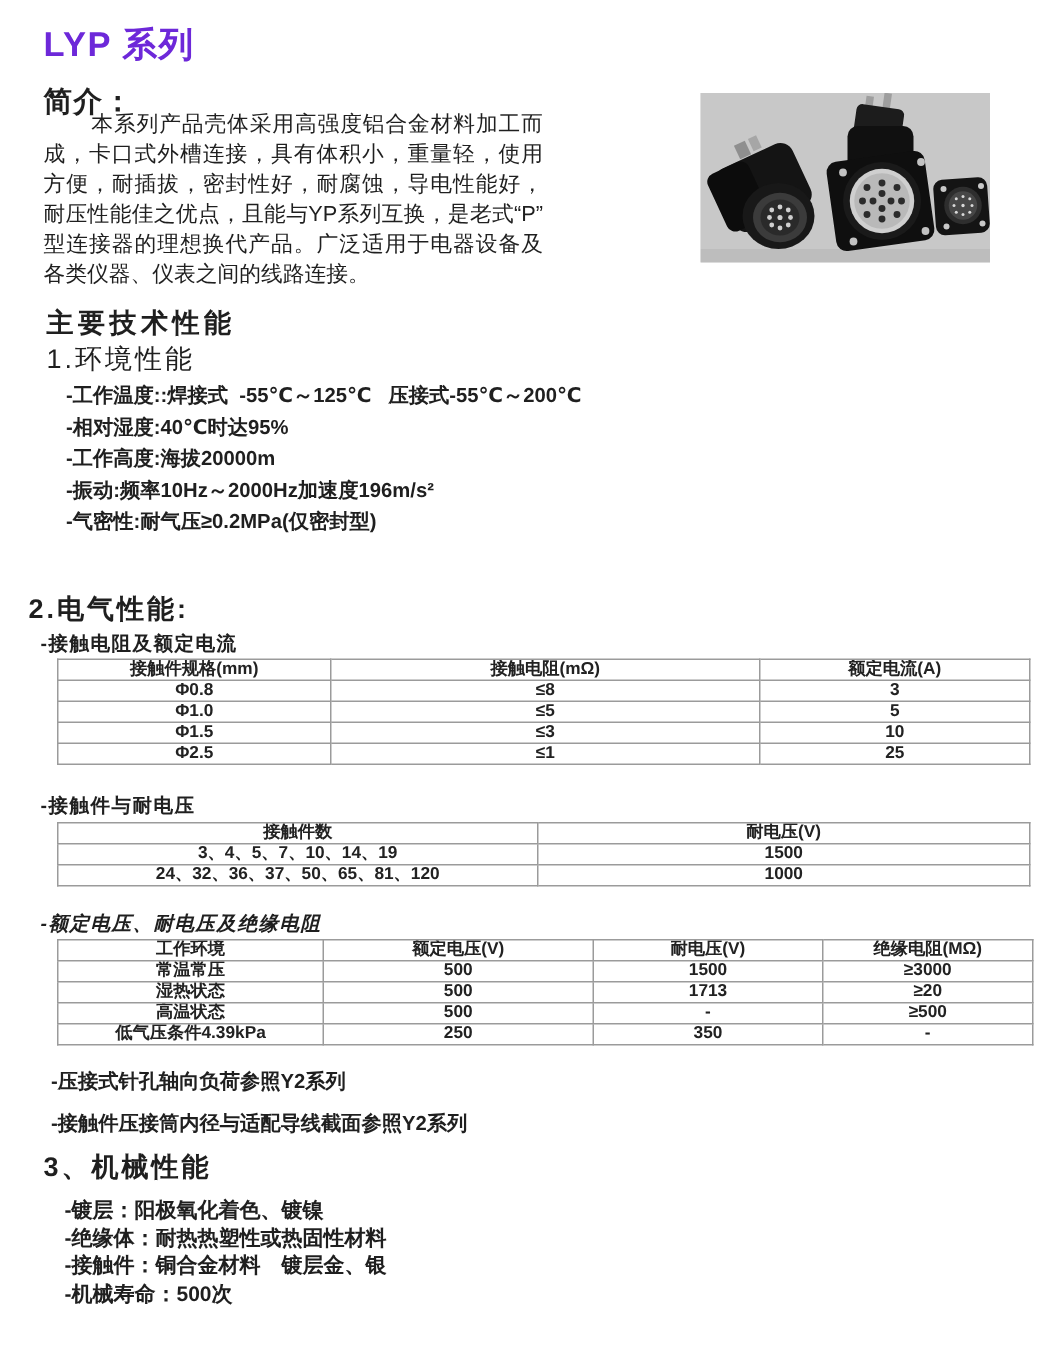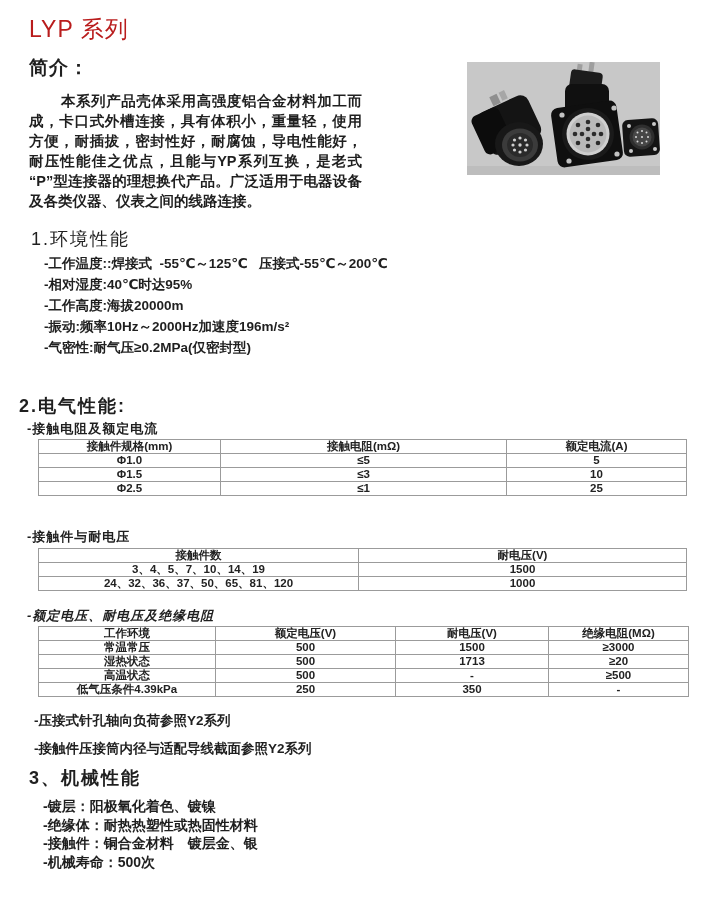--- a/index.html
+++ b/index.html
@@ -4,24 +4,24 @@
 <style>
   html,body{margin:0;padding:0;}
   body{
     width:708px;height:899px;background:#ffffff;
     font-family:"Liberation Sans","DejaVu Sans",sans-serif;
     color:#1f1f1f;
   }
   .page{position:relative;width:708px;height:899px;overflow:hidden;background:#fff;}
   .bindtext{white-space:pre-wrap;}
 
-  .title{position:absolute;left:29px;top:14px;font-size:23px;font-weight:400;letter-spacing:1px;color:#b91c1c;margin:0;}
+  .title{position:absolute;left:29px;top:14px;font-size:23px;font-weight:700;letter-spacing:1px;color:#6d28d9;margin:0;}
   .intro-heading{position:absolute;left:29px;top:55px;font-size:19px;font-weight:700;letter-spacing:1px;}
-  .intro-body{position:absolute;left:29px;top:91px;width:333px;margin:0;
-    font-size:14.5px;font-weight:700;line-height:20px;text-align:justify;text-indent:2.2em;}
+  .intro-body{position:absolute;left:29px;top:73px;width:333px;margin:0;
+    font-size:14.5px;font-weight:400;line-height:20px;text-align:justify;text-indent:2.2em;}
 
   .photo{position:absolute;left:467px;top:62px;width:193px;height:113px;background:#c8c8c8;overflow:hidden;}
   .photo svg{display:block;}
 
   .h-main{position:absolute;left:31px;top:203px;font-size:18px;font-weight:700;letter-spacing:3px;margin:0;}
   .h-env{position:absolute;left:31px;top:227px;font-size:18px;font-weight:400;letter-spacing:2px;margin:0;}
   .env-list{position:absolute;left:44px;top:253px;font-size:13.5px;font-weight:600;line-height:21px;}
   .h-elec{position:absolute;left:19px;top:394px;font-size:18px;font-weight:600;letter-spacing:2px;margin:0;}
 
   .tbl-label{position:absolute;left:27px;font-size:13px;font-weight:700;letter-spacing:1px;}
@@ -118,20 +118,21 @@
           <circle cx="179.5" cy="79.5" r="1" fill="#d8d8d8"></circle>
         <circle cx="175" cy="81" r="1" fill="#d8d8d8"></circle>
           <circle cx="170.5" cy="79.5" r="1" fill="#d8d8d8"></circle>
         <circle cx="169" cy="75" r="1" fill="#d8d8d8"></circle>
           <circle cx="170.5" cy="70.5" r="1" fill="#d8d8d8"></circle>
         <circle cx="175" cy="75" r="1.1" fill="#d8d8d8"></circle>
       </g>
     </svg>
   </div>
 
+  <h2 class="h-main bindtext">主要技术性能</h2>
   <h3 class="h-env bindtext">1.环境性能</h3>
 
   <div class="env-list">
     <div class="bindtext">-工作温度::焊接式  -55℃～125℃   压接式-55℃～200℃</div>
     <div class="bindtext">-相对湿度:40℃时达95%</div>
     <div class="bindtext">-工作高度:海拔20000m</div>
     <div class="bindtext">-振动:频率10Hz～2000Hz加速度196m/s²</div>
     <div class="bindtext">-气密性:耐气压≥0.2MPa(仅密封型)</div>
   </div>
 
@@ -145,20 +146,25 @@
         <col style="width:180px">
       </colgroup>
     <thead>
       <tr>
         <th>接触件规格(mm)</th>
         <th>接触电阻(mΩ)</th>
         <th>额定电流(A)</th>
       </tr>
     </thead>
     <tbody>
+      <tr>
+        <td>Φ0.8</td>
+        <td>≤8</td>
+        <td>3</td>
+      </tr>
       <tr>
         <td>Φ1.0</td>
         <td>≤5</td>
         <td>5</td>
       </tr>
       <tr>
         <td>Φ1.5</td>
         <td>≤3</td>
         <td>10</td>
       </tr>

